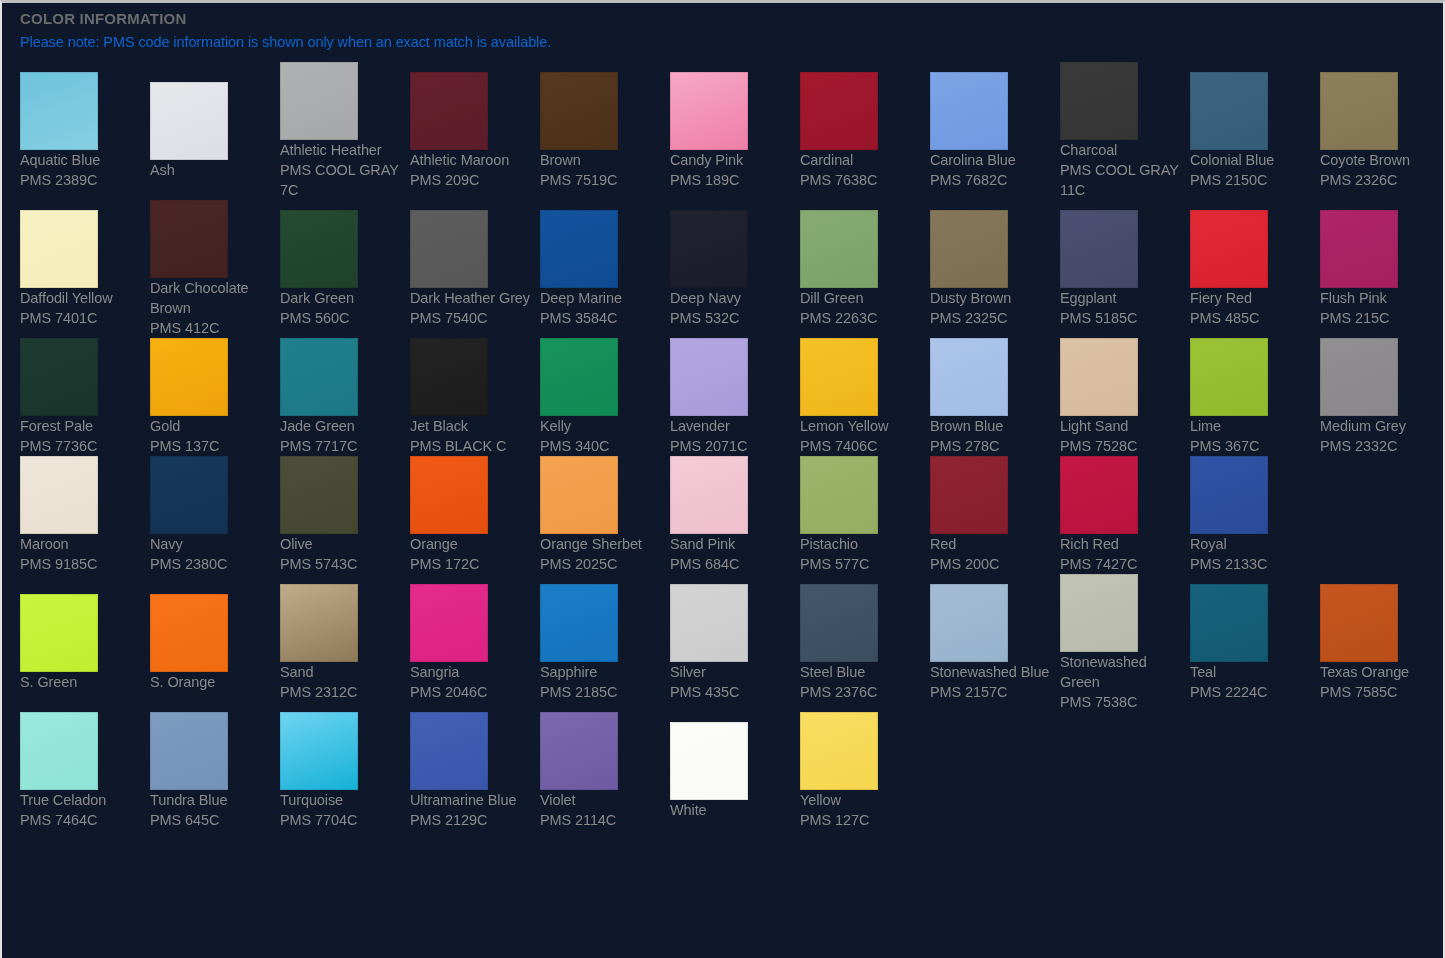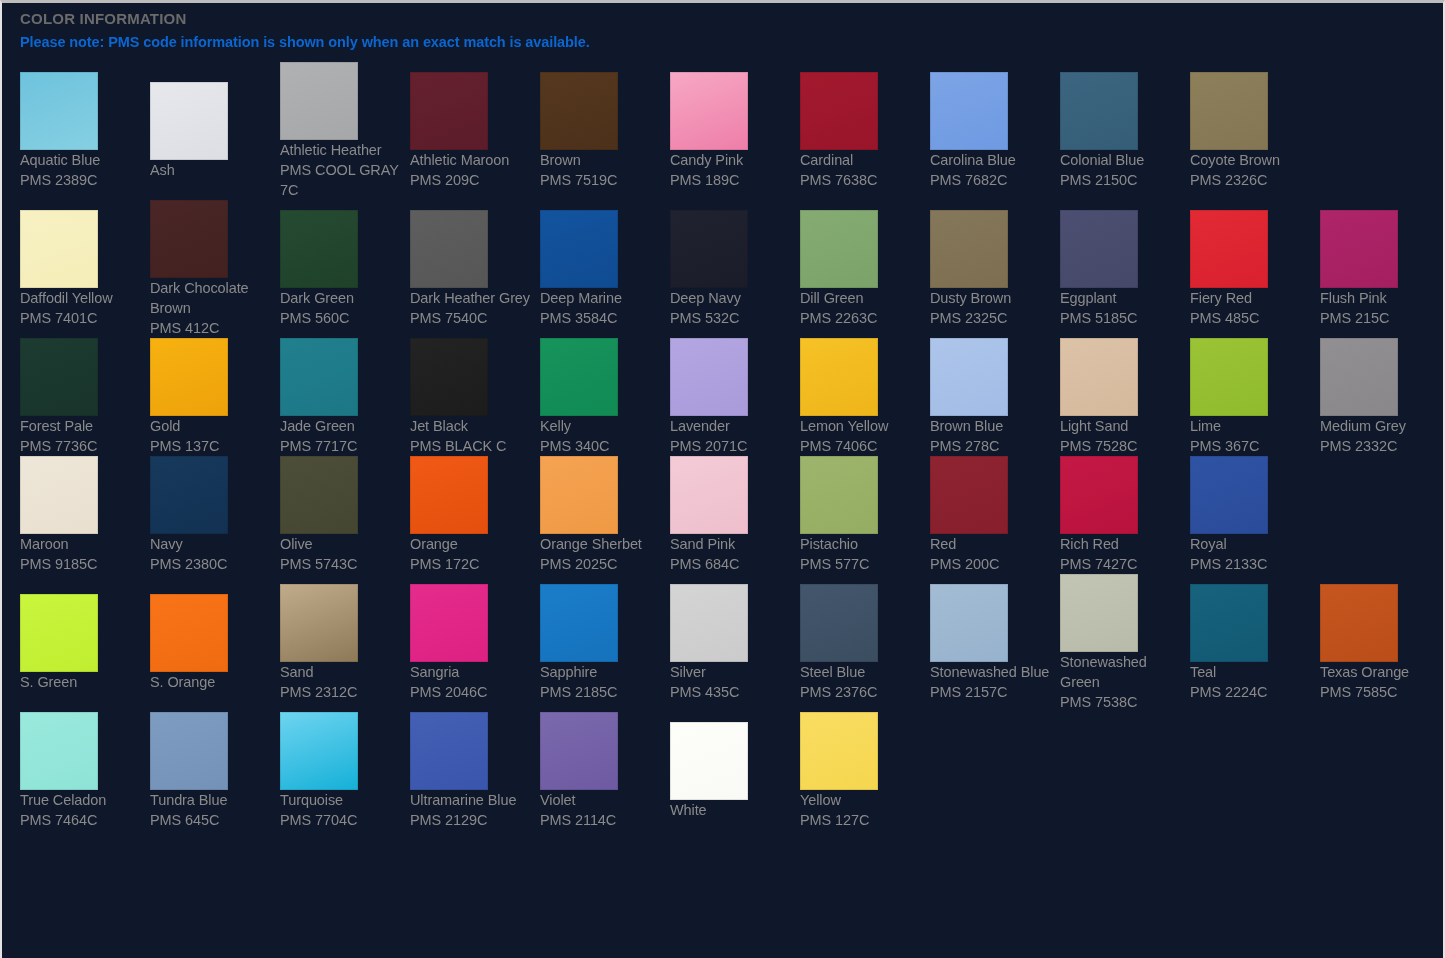--- a/index.html
+++ b/index.html
@@ -25,21 +25,21 @@
   }
   #heading {
     font-size: 15px;
     font-weight: bold;
     color: #6b6b6b;
     letter-spacing: 0.2px;
     padding: 7px 0 0 18px;
   }
   #note {
     font-size: 14.5px;
-    font-weight: bold;
+    font-weight: normal;
     color: #0b66d0;
     padding: 7px 0 0 18px;
     letter-spacing: -0.1px;
   }
   #grid {
     padding: 12px 0 0 18px;
     width: 1420px;
   }
   .row {
     display: flex;
@@ -83,20 +83,21 @@
   <div id="grid">
       <div class="row">
         <div class="cell"><span class="swatch hasborder" style="background-image: linear-gradient(160deg, rgb(110, 195, 221) 0%, rgb(133, 207, 226) 100%);"></span><span class="labels"><span class="cname">Aquatic Blue</span><span class="pms">PMS 2389C</span></span></div>
         <div class="cell"><span class="swatch hasborder" style="background-image: linear-gradient(160deg, rgb(230, 232, 236) 0%, rgb(220, 222, 228) 100%);"></span><span class="labels"><span class="cname">Ash</span></span></div>
         <div class="cell"><span class="swatch hasborder" style="background-image: linear-gradient(160deg, rgb(176, 177, 179) 0%, rgb(166, 167, 169) 100%);"></span><span class="labels"><span class="cname">Athletic Heather</span><span class="pms">PMS COOL GRAY 7C</span></span></div>
         <div class="cell"><span class="swatch hasborder" style="background-image: linear-gradient(160deg, rgb(101, 32, 46) 0%, rgb(92, 28, 41) 100%);"></span><span class="labels"><span class="cname">Athletic Maroon</span><span class="pms">PMS 209C</span></span></div>
         <div class="cell"><span class="swatch hasborder" style="background-image: linear-gradient(160deg, rgb(86, 56, 31) 0%, rgb(76, 48, 25) 100%);"></span><span class="labels"><span class="cname">Brown</span><span class="pms">PMS 7519C</span></span></div>
         <div class="cell"><span class="swatch hasborder" style="background-image: linear-gradient(160deg, rgb(247, 168, 196) 0%, rgb(238, 126, 168) 100%);"></span><span class="labels"><span class="cname">Candy Pink</span><span class="pms">PMS 189C</span></span></div>
         <div class="cell"><span class="swatch hasborder" style="background-image: linear-gradient(160deg, rgb(163, 25, 46) 0%, rgb(153, 21, 42) 100%);"></span><span class="labels"><span class="cname">Cardinal</span><span class="pms">PMS 7638C</span></span></div>
         <div class="cell"><span class="swatch hasborder" style="background-image: linear-gradient(160deg, rgb(124, 164, 230) 0%, rgb(111, 154, 226) 100%);"></span><span class="labels"><span class="cname">Carolina Blue</span><span class="pms">PMS 7682C</span></span></div>
+        <div class="cell"><span class="swatch hasborder" style="background-image: linear-gradient(160deg, rgb(59, 59, 59) 0%, rgb(52, 52, 52) 100%);"></span><span class="labels"><span class="cname">Charcoal</span><span class="pms">PMS COOL GRAY 11C</span></span></div>
         <div class="cell"><span class="swatch hasborder" style="background-image: linear-gradient(160deg, rgb(59, 101, 128) 0%, rgb(53, 93, 119) 100%);"></span><span class="labels"><span class="cname">Colonial Blue</span><span class="pms">PMS 2150C</span></span></div>
         <div class="cell"><span class="swatch hasborder" style="background-image: linear-gradient(160deg, rgb(141, 127, 90) 0%, rgb(132, 118, 83) 100%);"></span><span class="labels"><span class="cname">Coyote Brown</span><span class="pms">PMS 2326C</span></span></div>
       </div>
       <div class="row">
         <div class="cell"><span class="swatch hasborder" style="background-image: linear-gradient(160deg, rgb(247, 241, 195) 0%, rgb(244, 237, 184) 100%);"></span><span class="labels"><span class="cname">Daffodil Yellow</span><span class="pms">PMS 7401C</span></span></div>
         <div class="cell"><span class="swatch hasborder" style="background-image: linear-gradient(160deg, rgb(74, 38, 38) 0%, rgb(67, 33, 33) 100%);"></span><span class="labels"><span class="cname">Dark Chocolate Brown</span><span class="pms">PMS 412C</span></span></div>
         <div class="cell"><span class="swatch hasborder" style="background-image: linear-gradient(160deg, rgb(37, 74, 50) 0%, rgb(31, 65, 41) 100%);"></span><span class="labels"><span class="cname">Dark Green</span><span class="pms">PMS 560C</span></span></div>
         <div class="cell"><span class="swatch hasborder" style="background-image: linear-gradient(160deg, rgb(94, 94, 94) 0%, rgb(86, 86, 86) 100%);"></span><span class="labels"><span class="cname">Dark Heather Grey</span><span class="pms">PMS 7540C</span></span></div>
         <div class="cell"><span class="swatch hasborder" style="background-image: linear-gradient(160deg, rgb(19, 83, 158) 0%, rgb(15, 75, 146) 100%);"></span><span class="labels"><span class="cname">Deep Marine</span><span class="pms">PMS 3584C</span></span></div>
         <div class="cell"><span class="swatch hasborder" style="background-image: linear-gradient(160deg, rgb(32, 34, 47) 0%, rgb(26, 28, 41) 100%);"></span><span class="labels"><span class="cname">Deep Navy</span><span class="pms">PMS 532C</span></span></div>

